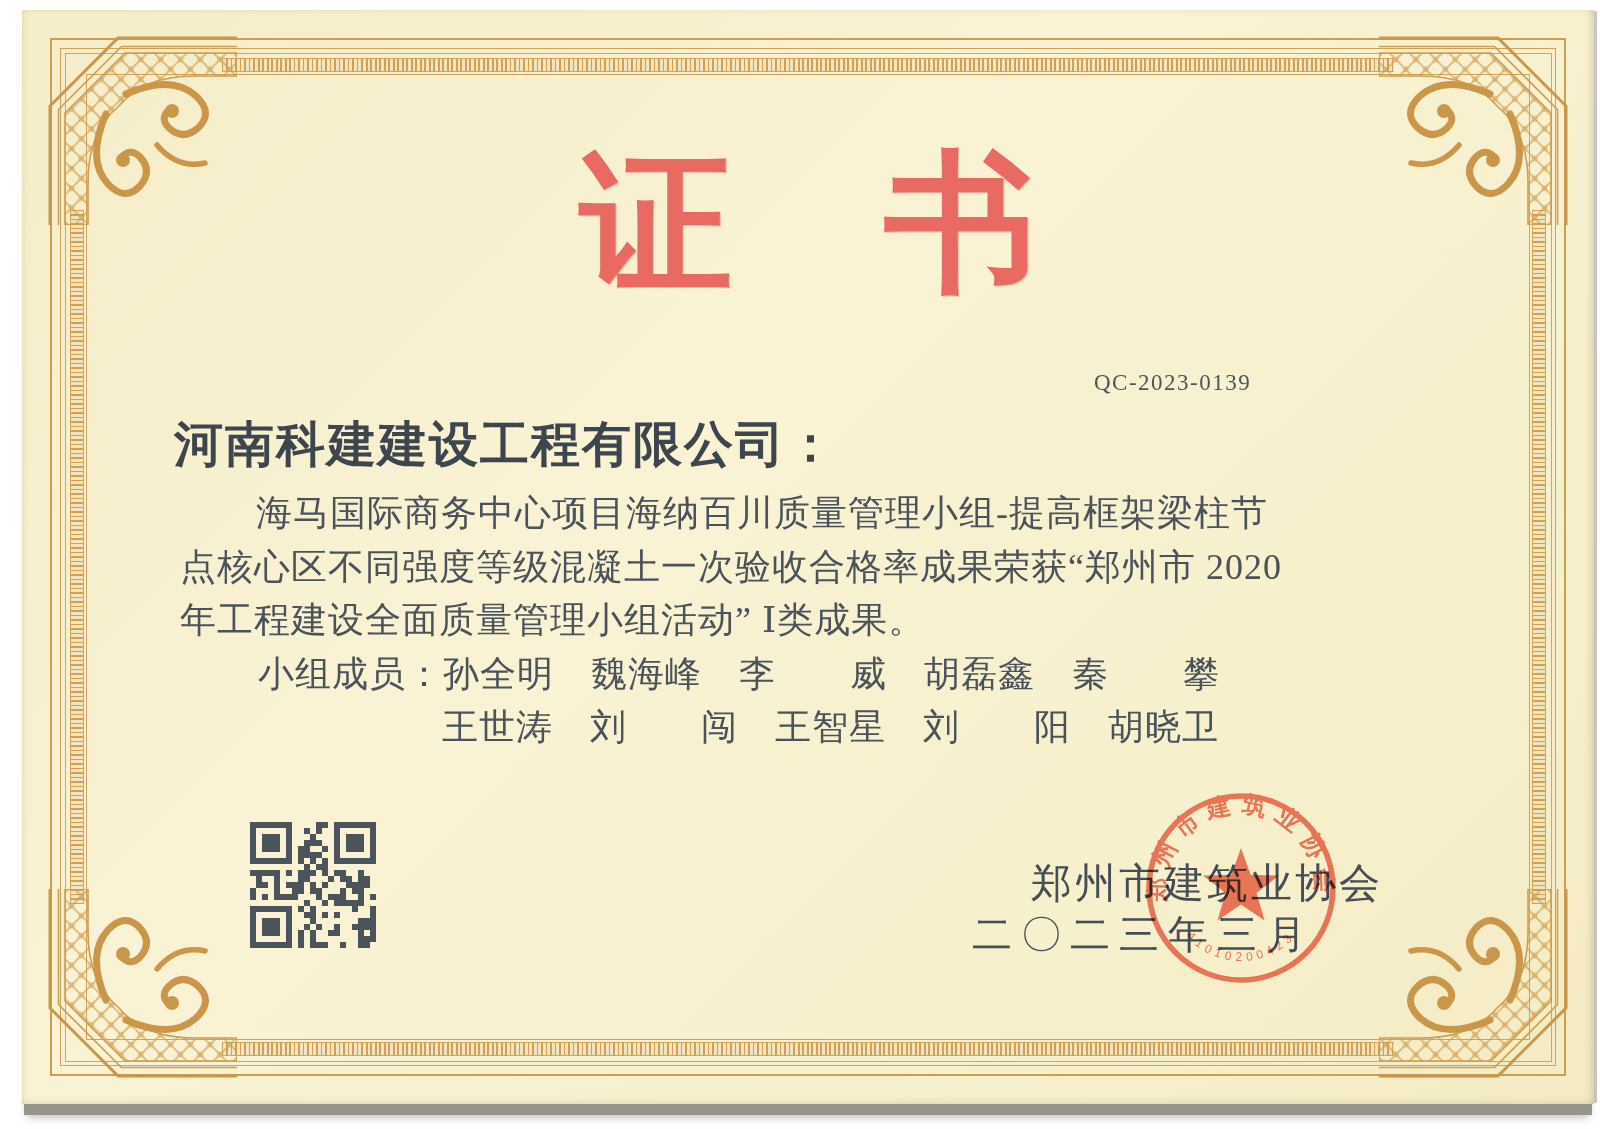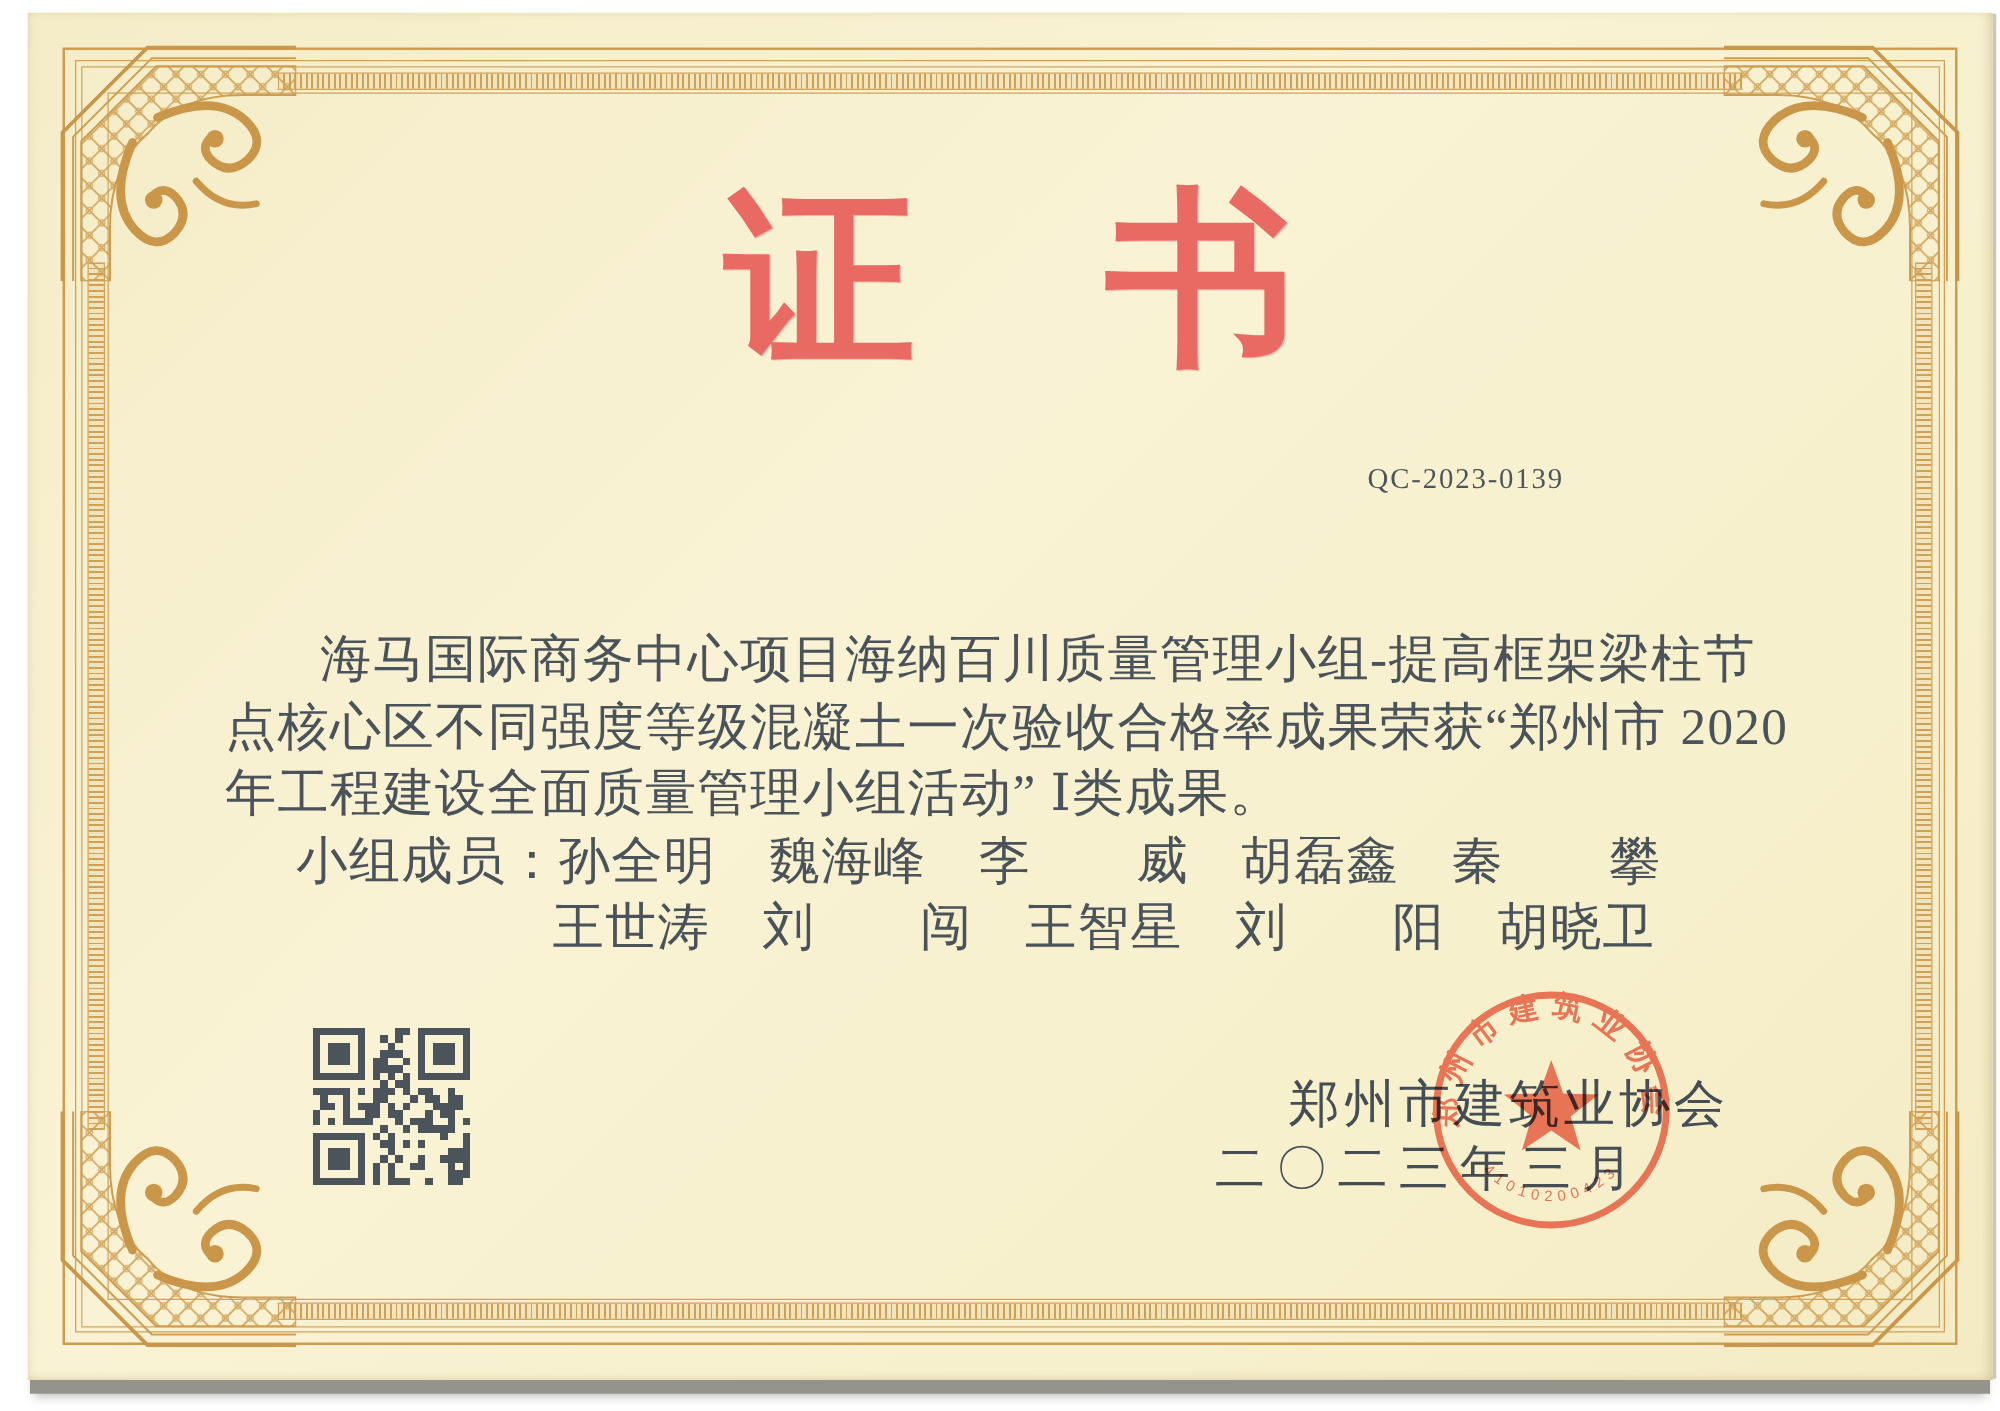--- a/index.html
+++ b/index.html
@@ -50,27 +50,27 @@
   }
   .serial{
     position:absolute;left:1072px;top:360px;
     font-size:23px;color:#4d555c;letter-spacing:1.5px;
   }
   .recipient{
     position:absolute;left:152px;top:402px;
     font-size:49px;font-weight:700;color:#3e464d;letter-spacing:2px;
   }
   .body-text{
-    position:absolute;left:158px;top:491px;width:1280px;
-    font-size:41px;line-height:53.5px;color:#4a525a;letter-spacing:1px;
+    position:absolute;left:158px;top:477px;width:1280px;
+    font-size:36px;line-height:53.5px;color:#4a525a;letter-spacing:1px;
     font-weight:400;
   }
   .body-line{white-space:nowrap;}
   .indent-1{margin-left:76px;}
-  .indent-m1{margin-left:57px;}
+  .indent-m1{margin-left:78px;}
   .indent-m2{margin-left:262px;}
   .qr{position:absolute;left:228px;top:812px;width:126px;height:124px;}
   .issuer{
     position:absolute;left:950px;top:846px;width:470px;text-align:center;
     font-size:41px;color:#454d55;letter-spacing:3px;white-space:nowrap;
   }
   .date{
     position:absolute;left:950px;top:897px;width:470px;text-align:left;
     font-size:40px;color:#454d55;letter-spacing:9px;white-space:nowrap;
   }
@@ -148,20 +148,21 @@
     </svg>
   </div>
 
   <div class="title">
     <span>证</span>
     <span>书</span>
   </div>
 
   <div class="serial">QC-2023-0139</div>
 
+  <div class="recipient">河南科建建设工程有限公司：</div>
 
   <div class="body-text">
     <div class="body-line indent-1">海马国际商务中心项目海纳百川质量管理小组-提高框架梁柱节</div>
     <div class="body-line">点核心区不同强度等级混凝土一次验收合格率成果荣获“郑州市 2020</div>
     <div class="body-line">年工程建设全面质量管理小组活动” Ⅰ类成果。</div>
     <div class="body-line indent-m1">小组成员：孙全明　魏海峰　李　　威　胡磊鑫　秦　　攀</div>
     <div class="body-line indent-m2">王世涛　刘　　闯　王智星　刘　　阳　胡晓卫</div>
   </div>
 
   <div class="qr">

